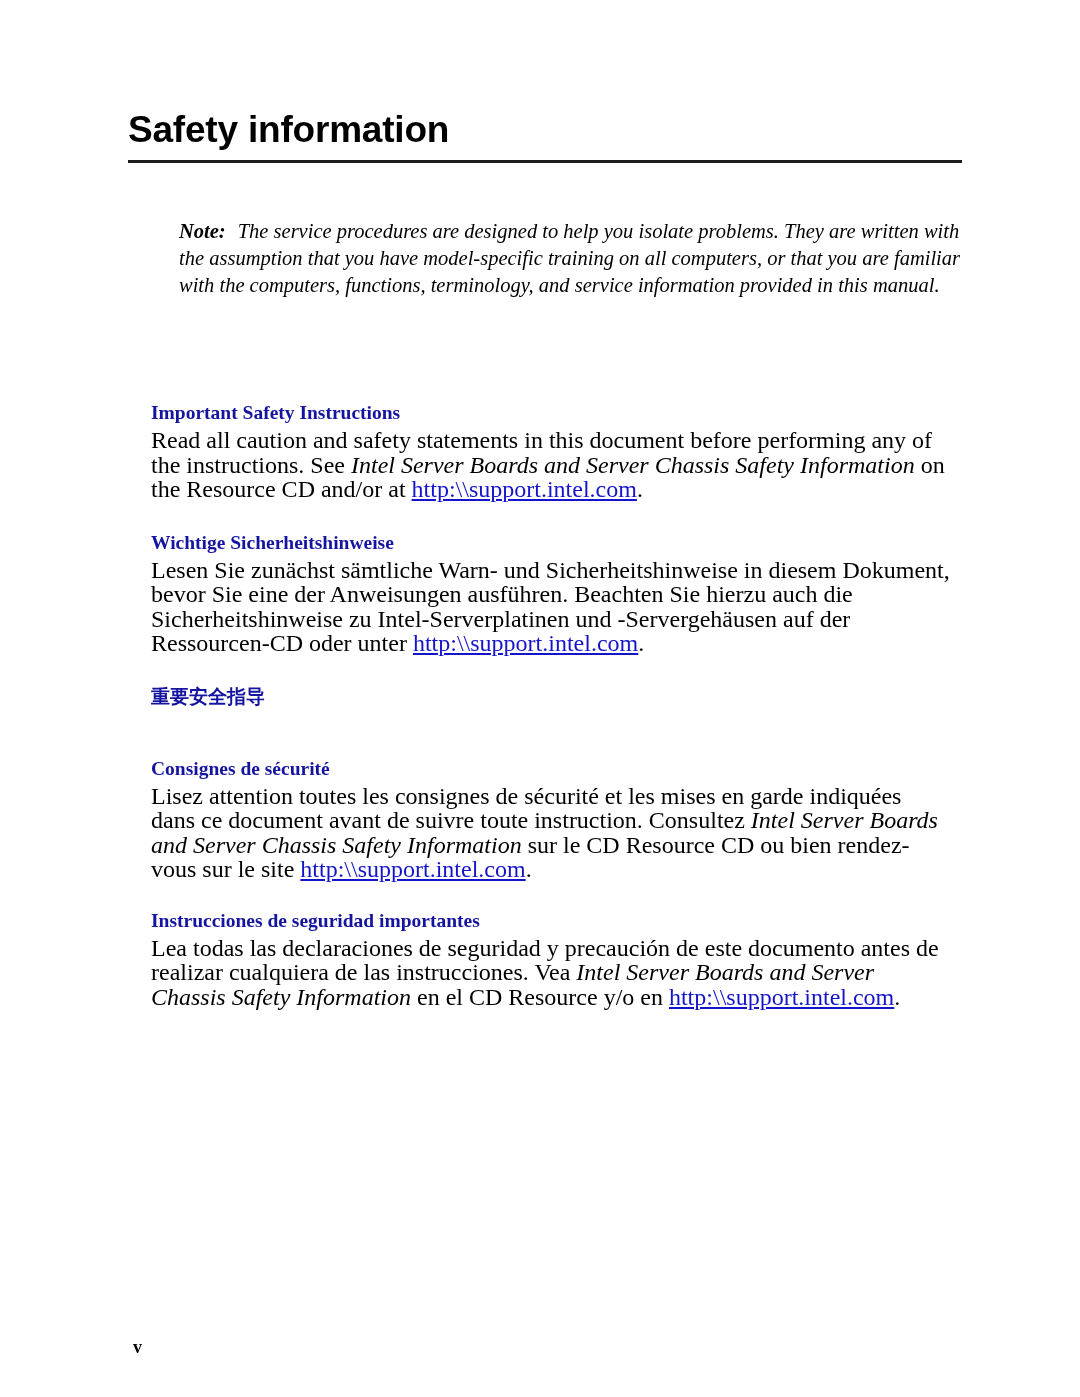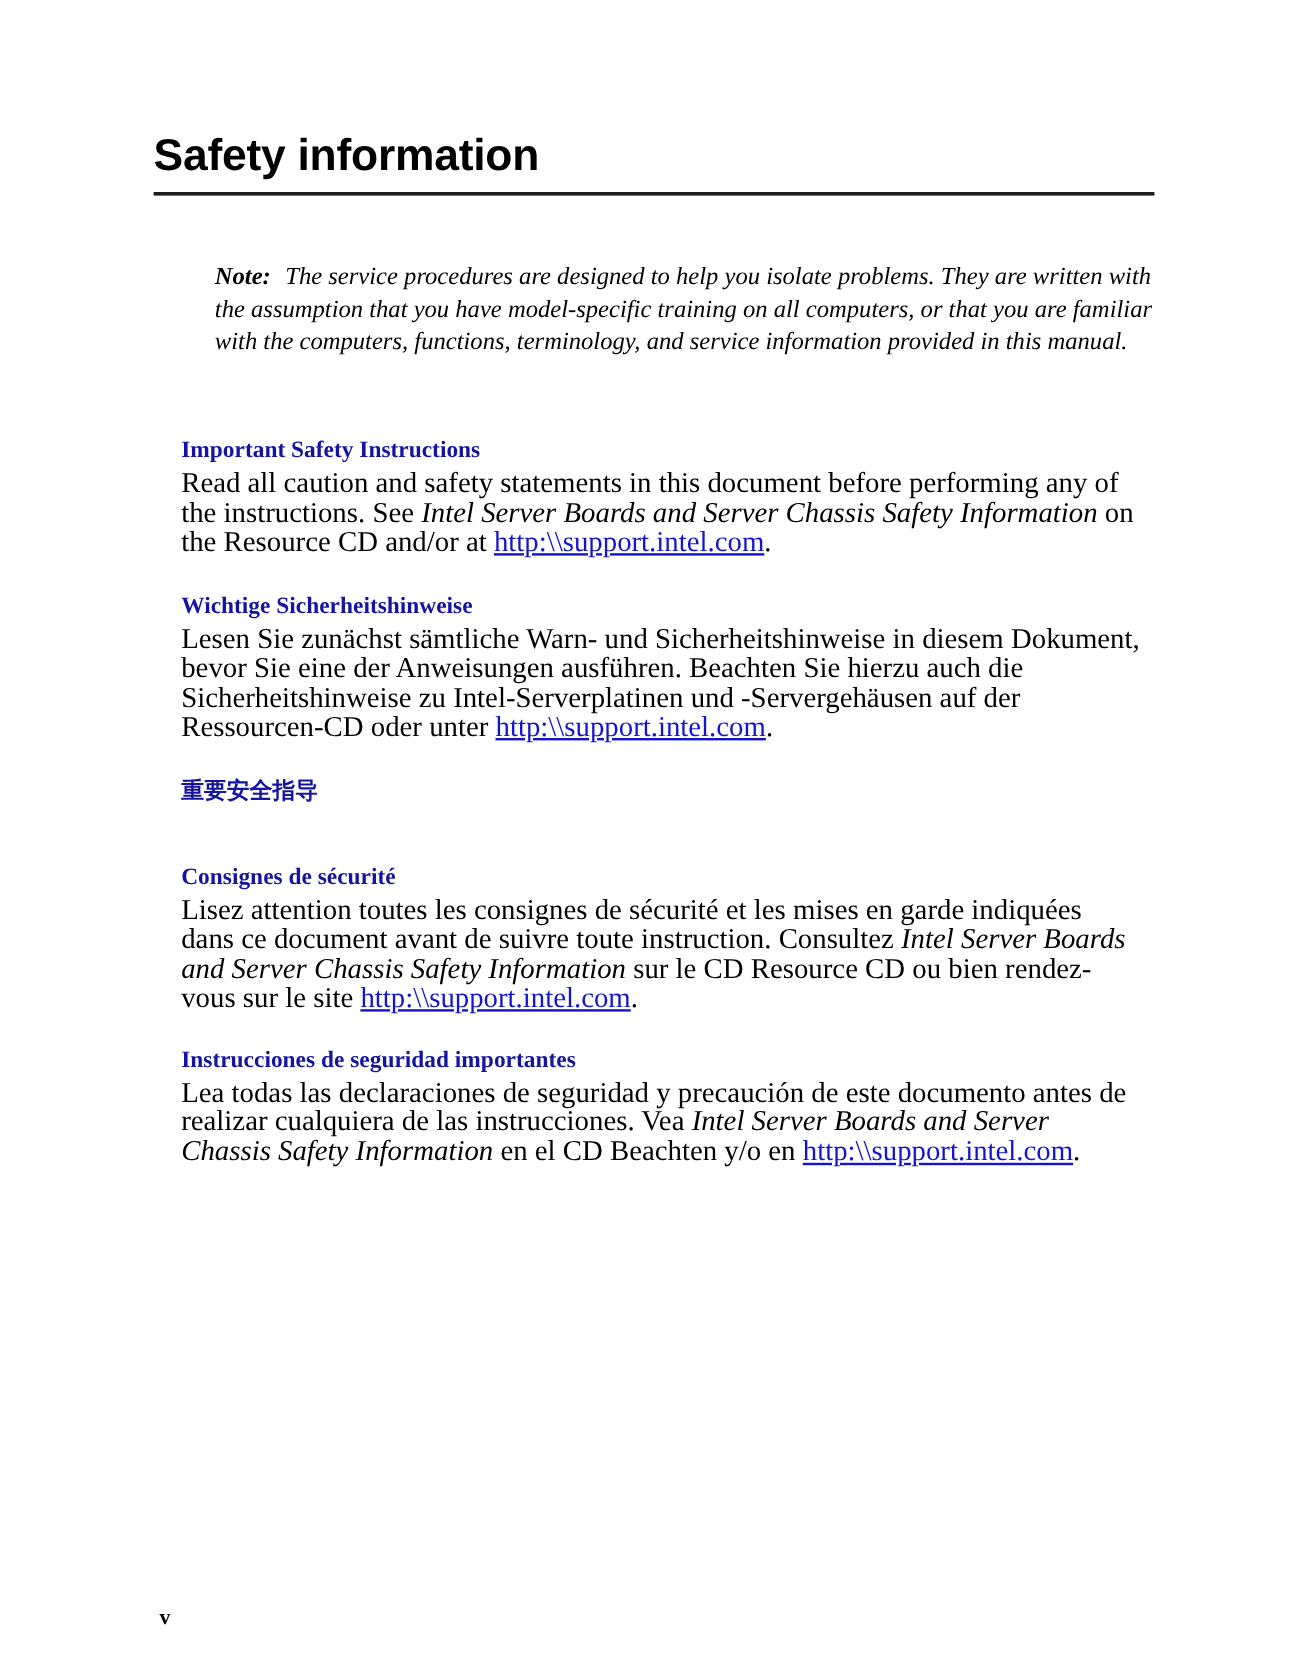--- a/index.html
+++ b/index.html
@@ -115,20 +115,21 @@
     line-height: 31px;
   }
   .section-cn {
     margin-bottom: 46px;
   }
   .section-de {
     margin-bottom: 28px;
   }
   .section-en {
     margin-bottom: 28px;
+    margin-top: 37px;
   }
   .section-fr {
     margin-bottom: 26px;
   }
 
   
   .page-number {
     position: absolute;
     left: 133px;
     top: 1336px;
@@ -163,19 +164,19 @@
       </div>
       <div class="section section-cn">
         <div class="sec-heading">重要安全指导</div>
       </div>
       <div class="section section-fr">
         <div class="sec-heading">Consignes de sécurité</div>
         <p class="sec-body"><span>Lisez attention toutes les consignes de sécurité et les mises en garde indiquées dans ce document avant de suivre toute instruction. Consultez </span><span class="it">Intel Server Boards and Server Chassis Safety Information</span><span> sur le CD Resource CD ou bien rendez-vous sur le site </span><a class="link" href="#">http:\\support.intel.com</a><span>.</span></p>
       </div>
       <div class="section section-es">
         <div class="sec-heading">Instrucciones de seguridad importantes</div>
-        <p class="sec-body"><span>Lea todas las declaraciones de seguridad y precaución de este documento antes de realizar cualquiera de las instrucciones.  Vea </span><span class="it">Intel Server Boards and Server Chassis Safety Information</span><span> en el CD Beachten y/o en </span><a class="link" href="#">http:\\support.intel.com</a><span>.</span></p>
+        <p class="sec-body"><span>Lea todas las declaraciones de seguridad y precaución de este documento antes de realizar cualquiera de las instrucciones.  Vea </span><span class="it">Intel Server Boards and Server Chassis Safety Information</span><span> en el CD Resource y/o en </span><a class="link" href="#">http:\\support.intel.com</a><span>.</span></p>
       </div>
     </div>
 
   <div class="page-number">v</div>
 
 </div>
 
 </body></html>

